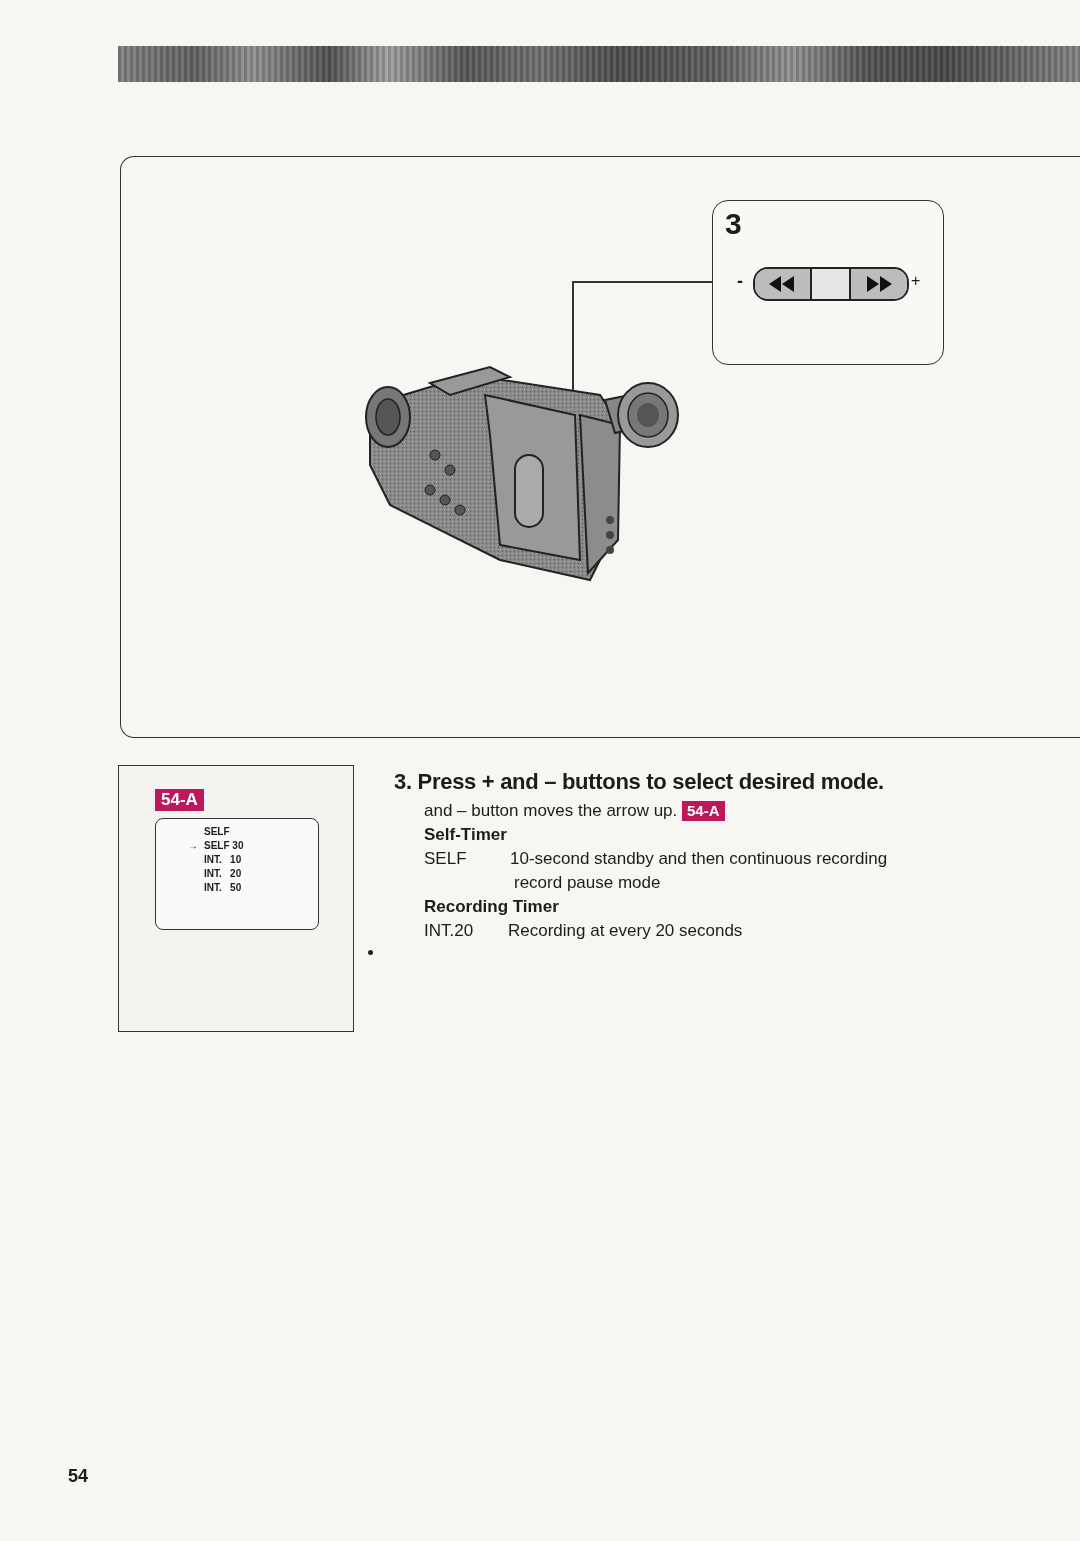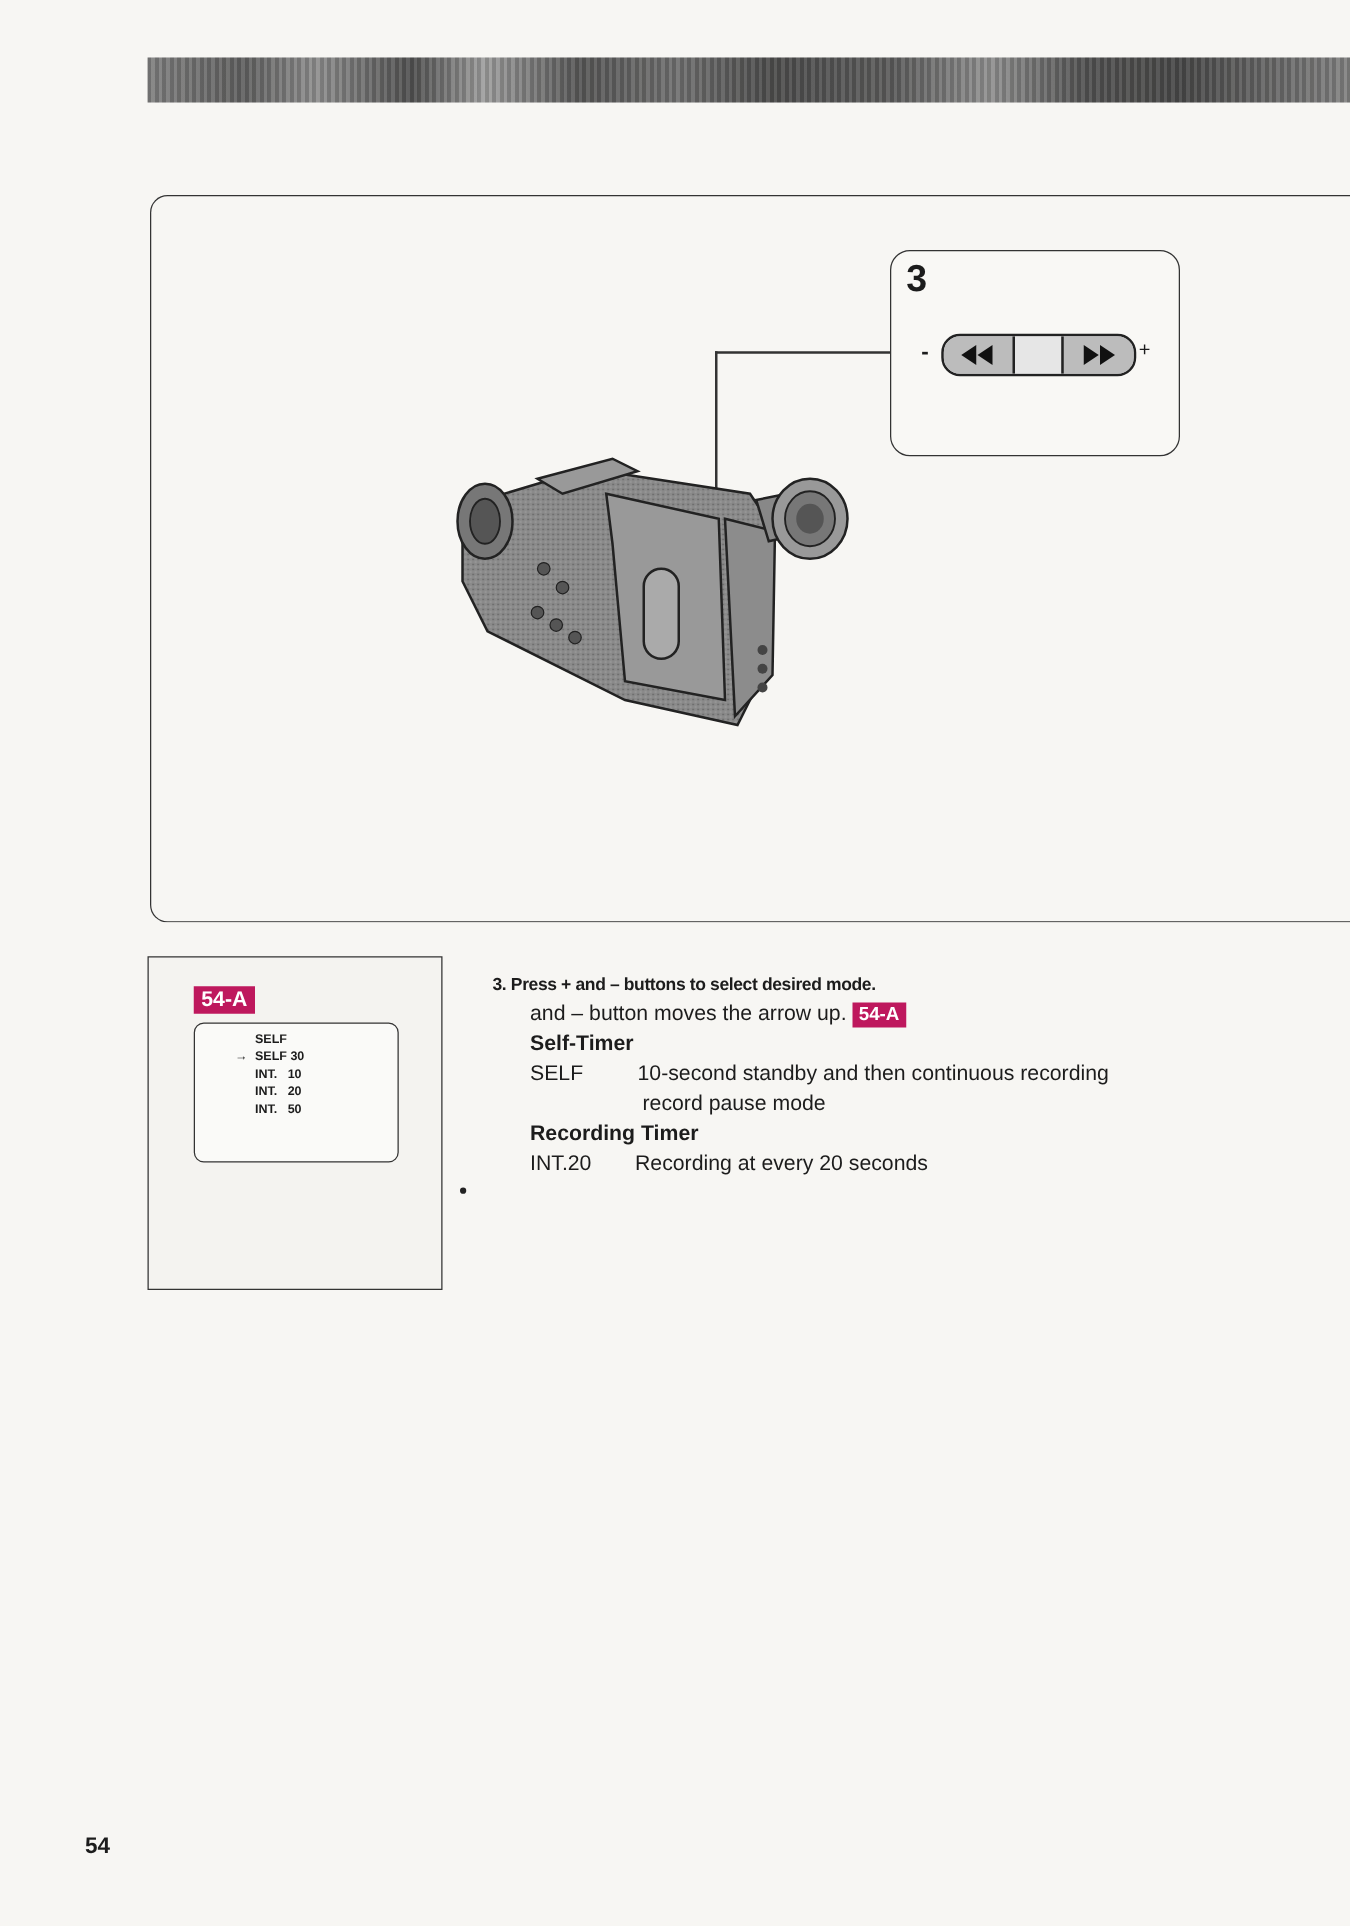--- a/index.html
+++ b/index.html
@@ -54,21 +54,21 @@
     .panel-badge { position:absolute; left:36px; top:23px; font-size:17px; padding:2px 6px; }
     .screen-display {
       position:absolute; left:36px; top:52px; width:162px; height:110px;
       border:1.5px solid #333; border-radius:8px; background:#fafaf8;
     }
     .screen-menu { position:absolute; left:48px; top:6px; font-size:10px; font-weight:bold; line-height:14px; }
     .screen-menu .row { position:relative; white-space:pre; }
     .screen-menu .arrow { position:absolute; left:-16px; }
 
     .instructions { position:absolute; left:394px; top:762px; width:600px; }
-    .step-heading { font-size:14px; font-weight:bold; letter-spacing:-0.3px; margin:17px 0 4px 0; }
+    .step-heading { font-size:22px; font-weight:bold; letter-spacing:-0.3px; margin:7px 0 4px 0; }
     .line { font-size:17px; line-height:24px; white-space:nowrap; }
     .indent { padding-left:30px; }
     .subhead { font-weight:bold; }
     .term { display:inline-block; width:86px; }
     .term2 { display:inline-block; width:84px; }
     .cont { padding-left:120px; }
     .bullet-dot { position:absolute; left:368px; top:950px; width:5px; height:5px; border-radius:50%; background:#222; }
     .page-number { position:absolute; left:68px; top:1466px; font-size:18px; font-weight:bold; }
   </style>
 </head>

